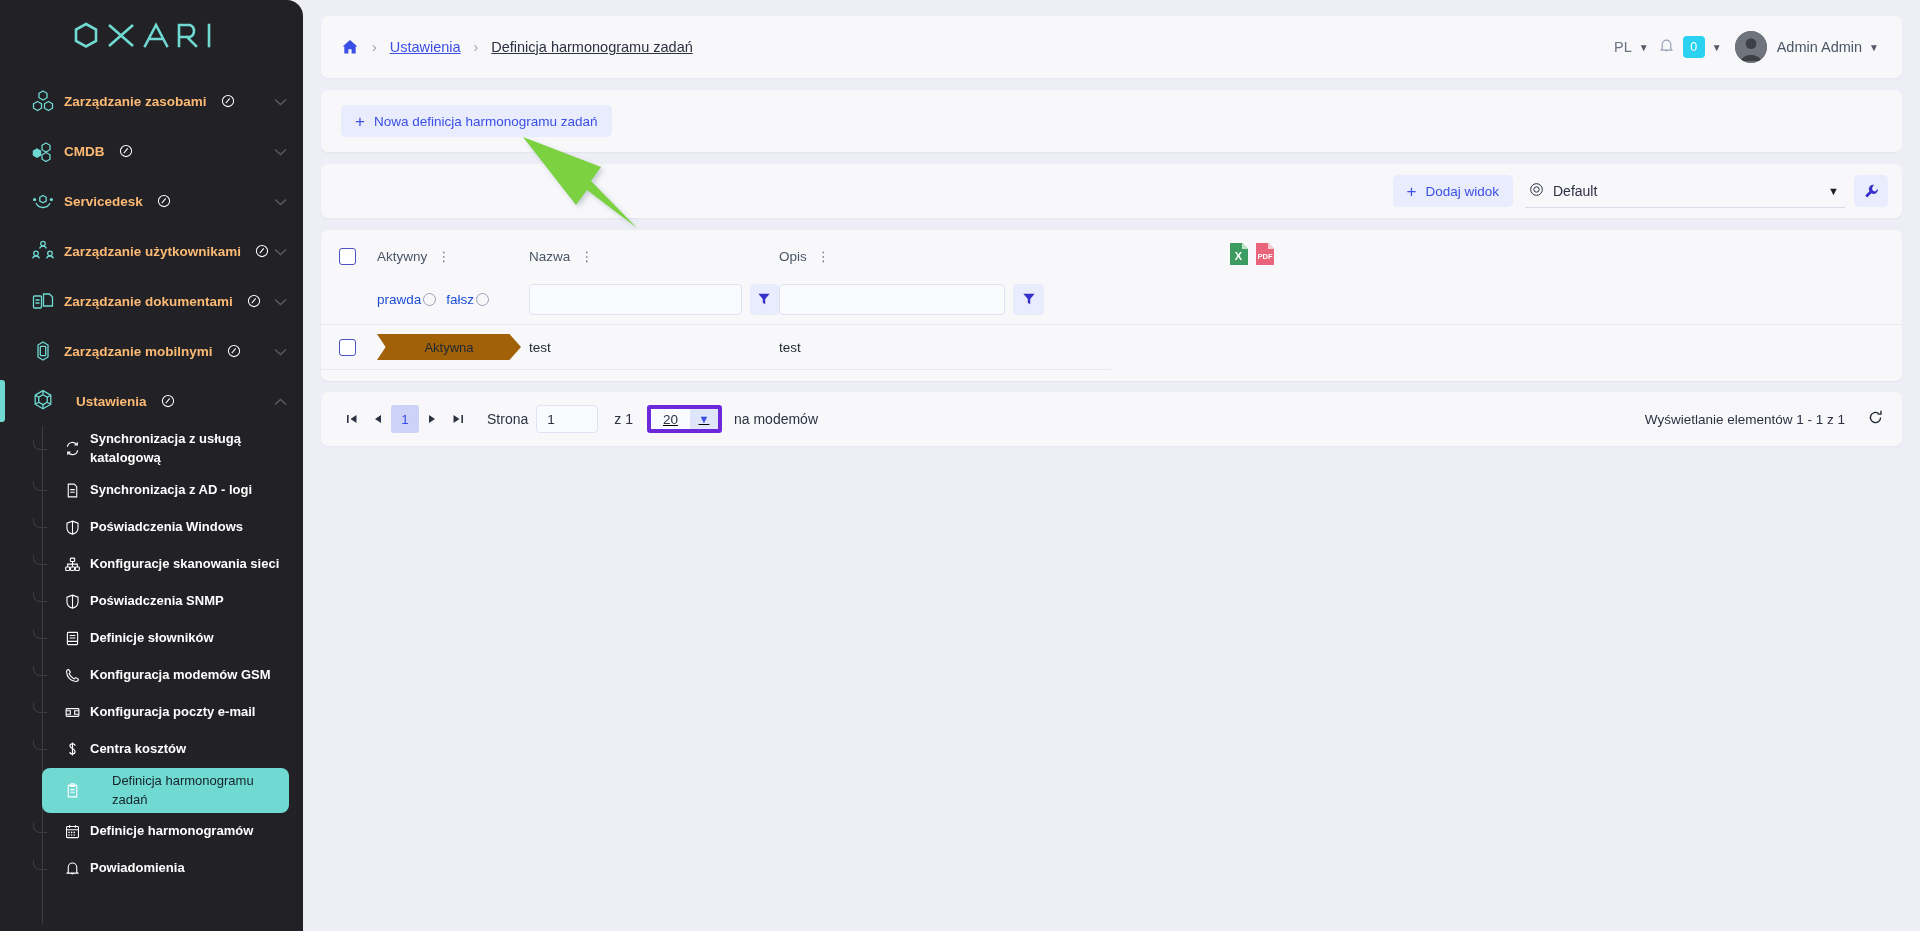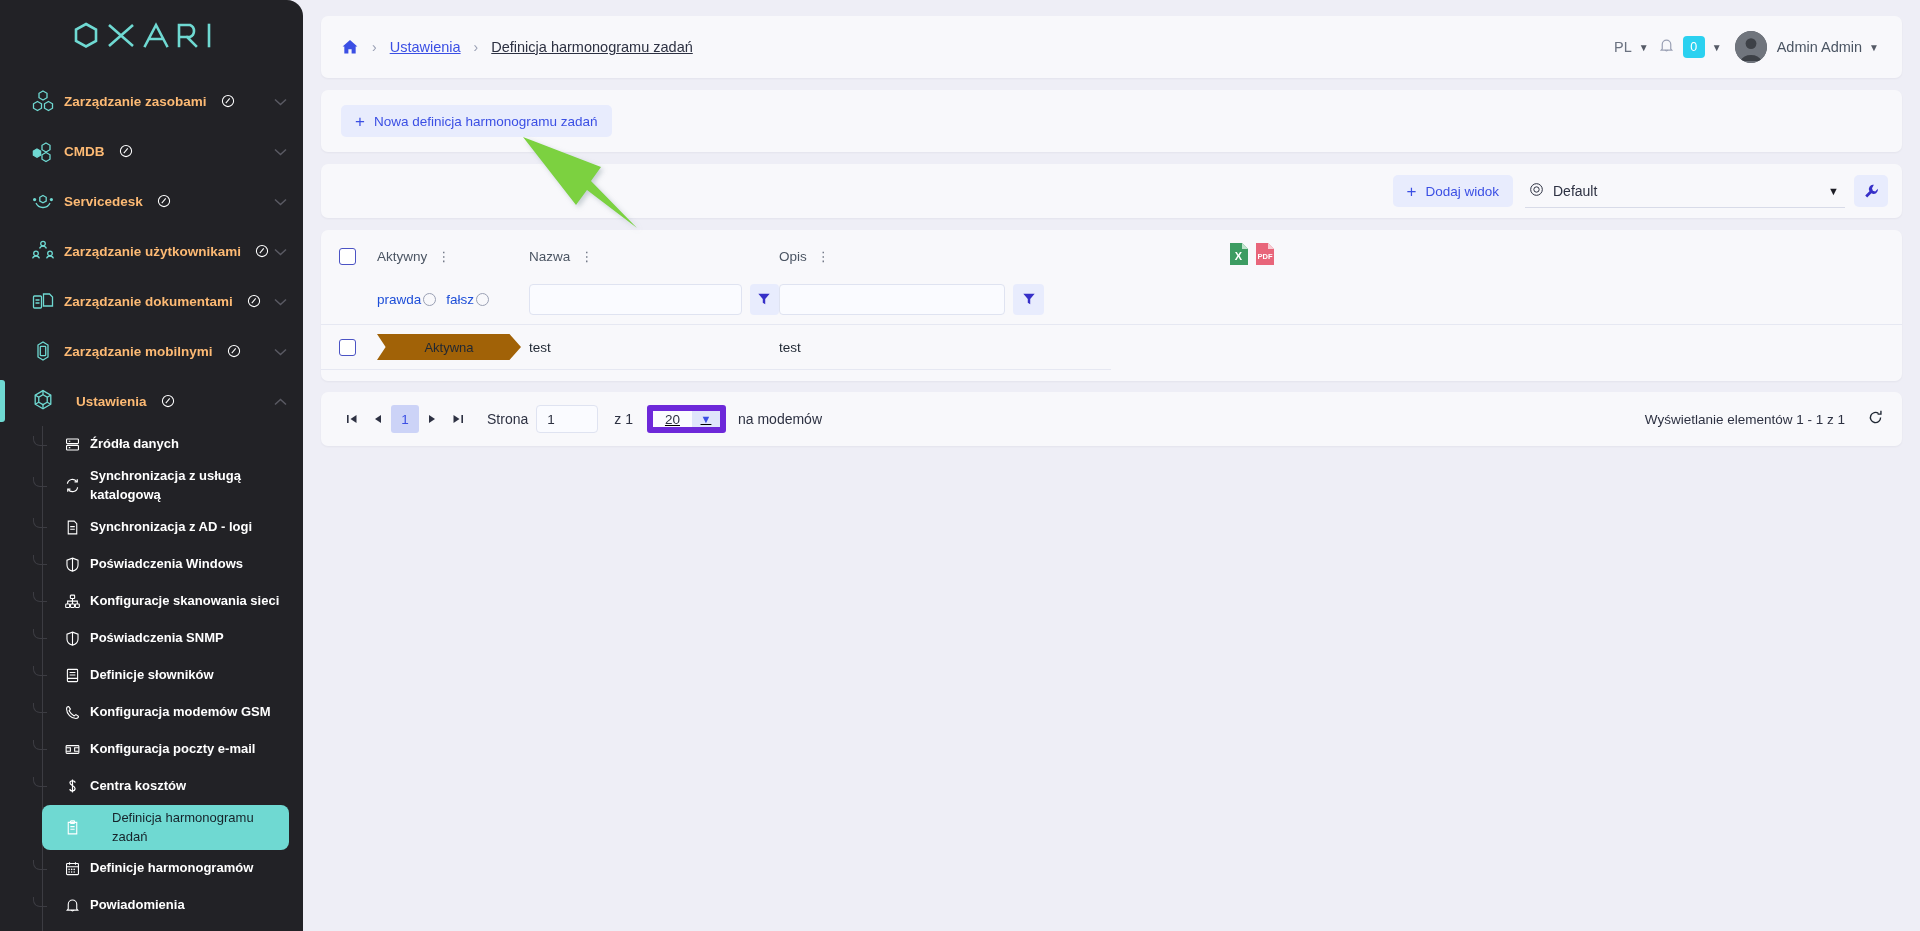--- a/index.html
+++ b/index.html
@@ -170,21 +170,21 @@
   .pg-num {
     width:28px; height:28px; background:#ccd3f7; color:#3b4fe4; border-radius:3px;
     display:flex; align-items:center; justify-content:center; font-size:13.5px; cursor:pointer;
   }
   .pg-label { color:#2d3142; font-size:14px; margin: 0 8px; }
   .pg-input {
     width:62px; height:28px; border:1px solid #dfe3f1; border-radius:4px; background:#fafbff;
     color:#2d3142; font-size:13.5px; display:flex; align-items:center; padding-left:10px;
   }
   .pg-size {
-    display:flex; align-items:center; height:28px; border:6px solid #6d28d9;
+    display:flex; align-items:center; height:28px; border:4px solid #6d28d9;
     border-radius:3px; background:#fafbff; overflow:hidden; margin-left: 6px; text-decoration: underline;
   }
   .pg-size .v { padding: 0 12px; color:#2d3142; font-size:13.5px; }
   .pg-size .d { width:28px; height:28px; background:#dfe5fb; display:flex; align-items:center; justify-content:center; color:#3b4fe4; font-size:11px; cursor:pointer;}
   .pg-right { color:#2d3142; font-size:13.5px; margin-left:auto; display:flex; align-items:center; gap:22px; }
   .refresh { cursor:pointer; color:#1f2733; }
 
   
   #arrow { position:absolute; left:0; top:0; width:1920px; height:931px; pointer-events:none; }
 </style>
@@ -363,31 +363,20 @@
         </span>
         <span class="chev">
           <svg width="13" height="8" viewBox="0 0 13 8" fill="none" stroke="#5a5a63" stroke-width="1.5">
               <path d="M1 6.5 L6.5 1.5 L12 6.5"></path>
             </svg>
         </span>
       </div>
 
       <div class="submenu">
 
-        <div class="sub-item">
-          <span class="hook"></span>
-          <span class="sic">
-            <svg width="17" height="17" viewBox="0 0 20 20" fill="none" stroke="#ffffff" stroke-width="1.3">
-              <rect x="3" y="3.5" width="14" height="5.5" rx="1"></rect>
-                <rect x="3" y="11" width="14" height="5.5" rx="1"></rect>
-              <path d="M5.6 6.2 L7.4 6.2 M5.6 13.7 L7.4 13.7"></path>
-            </svg>
-          </span>
-          <span class="slabel">Źródła danych</span>
-        </div>
 
         <div class="sub-item">
           <span class="hook"></span>
           <span class="sic">
             <svg width="17" height="17" viewBox="0 0 20 20" fill="none" stroke="#ffffff" stroke-width="1.4">
               <path d="M4 8 A6 6 0 0 1 15 5.5"></path>
                 <path d="M16 12 A6 6 0 0 1 5 14.5"></path>
               <path d="M15.6 2.6 L15.6 5.8 L12.4 5.8"></path>
                 <path d="M4.4 17.4 L4.4 14.2 L7.6 14.2"></path>
             </svg>

